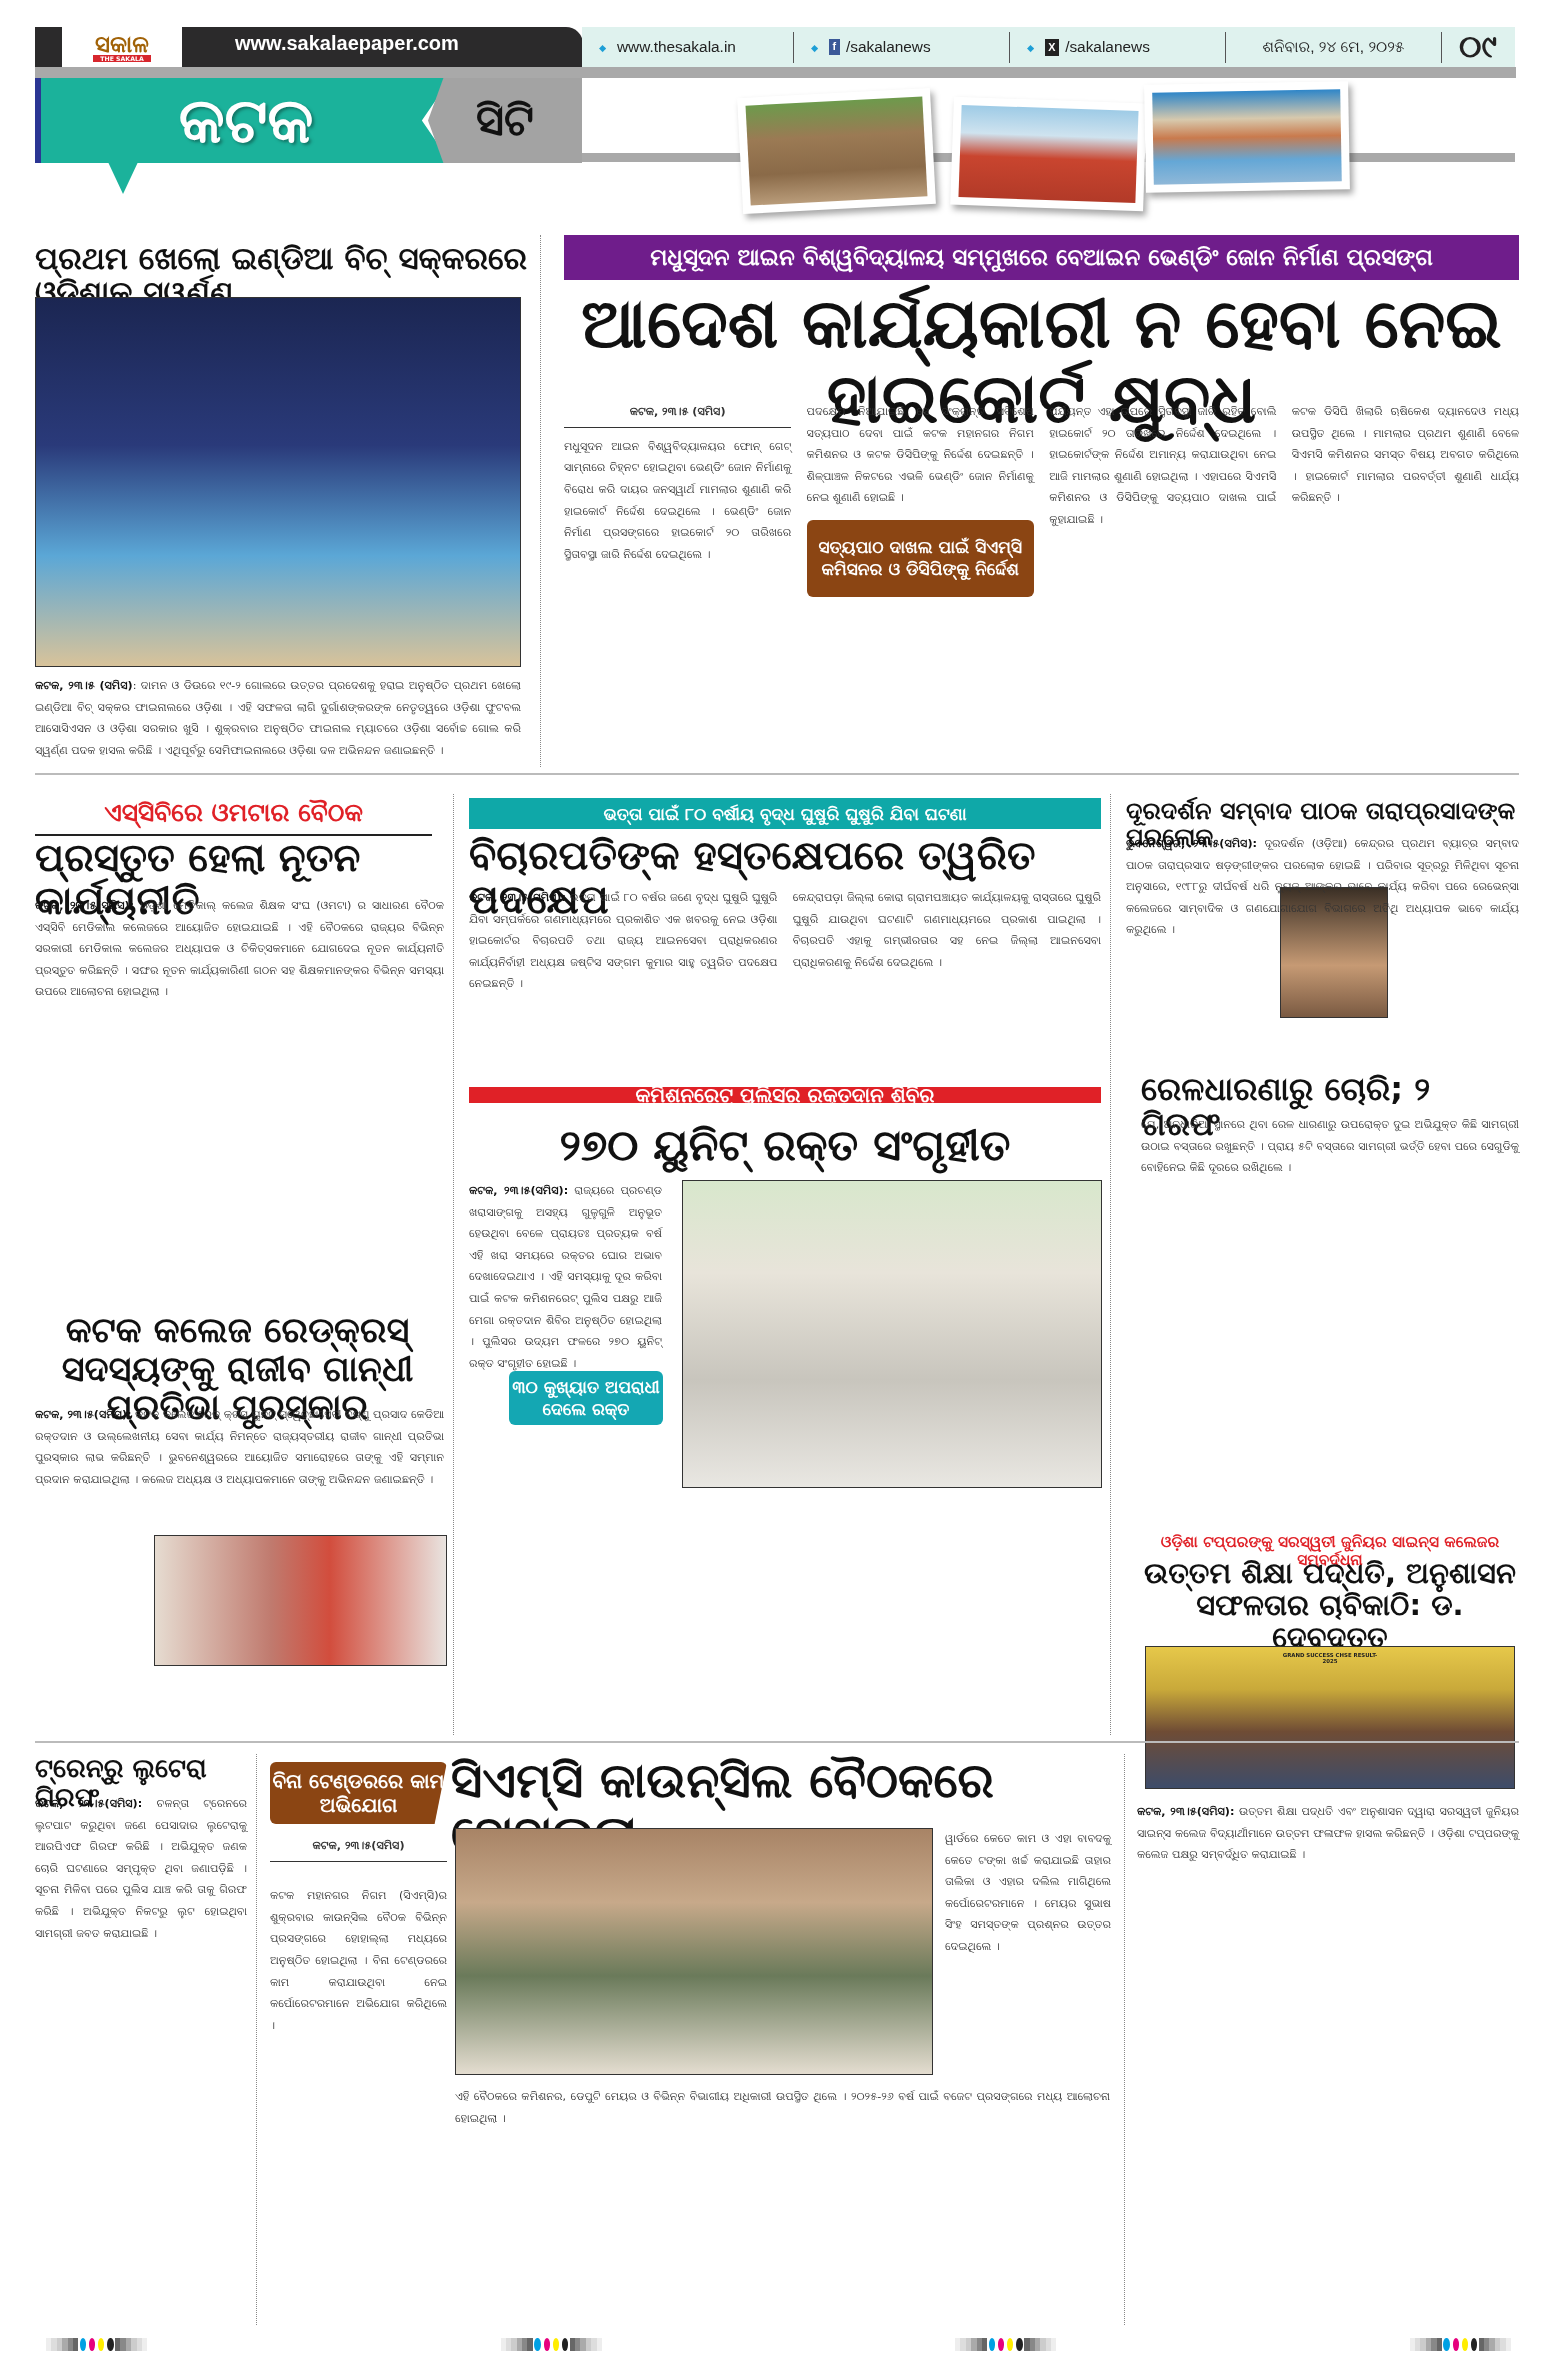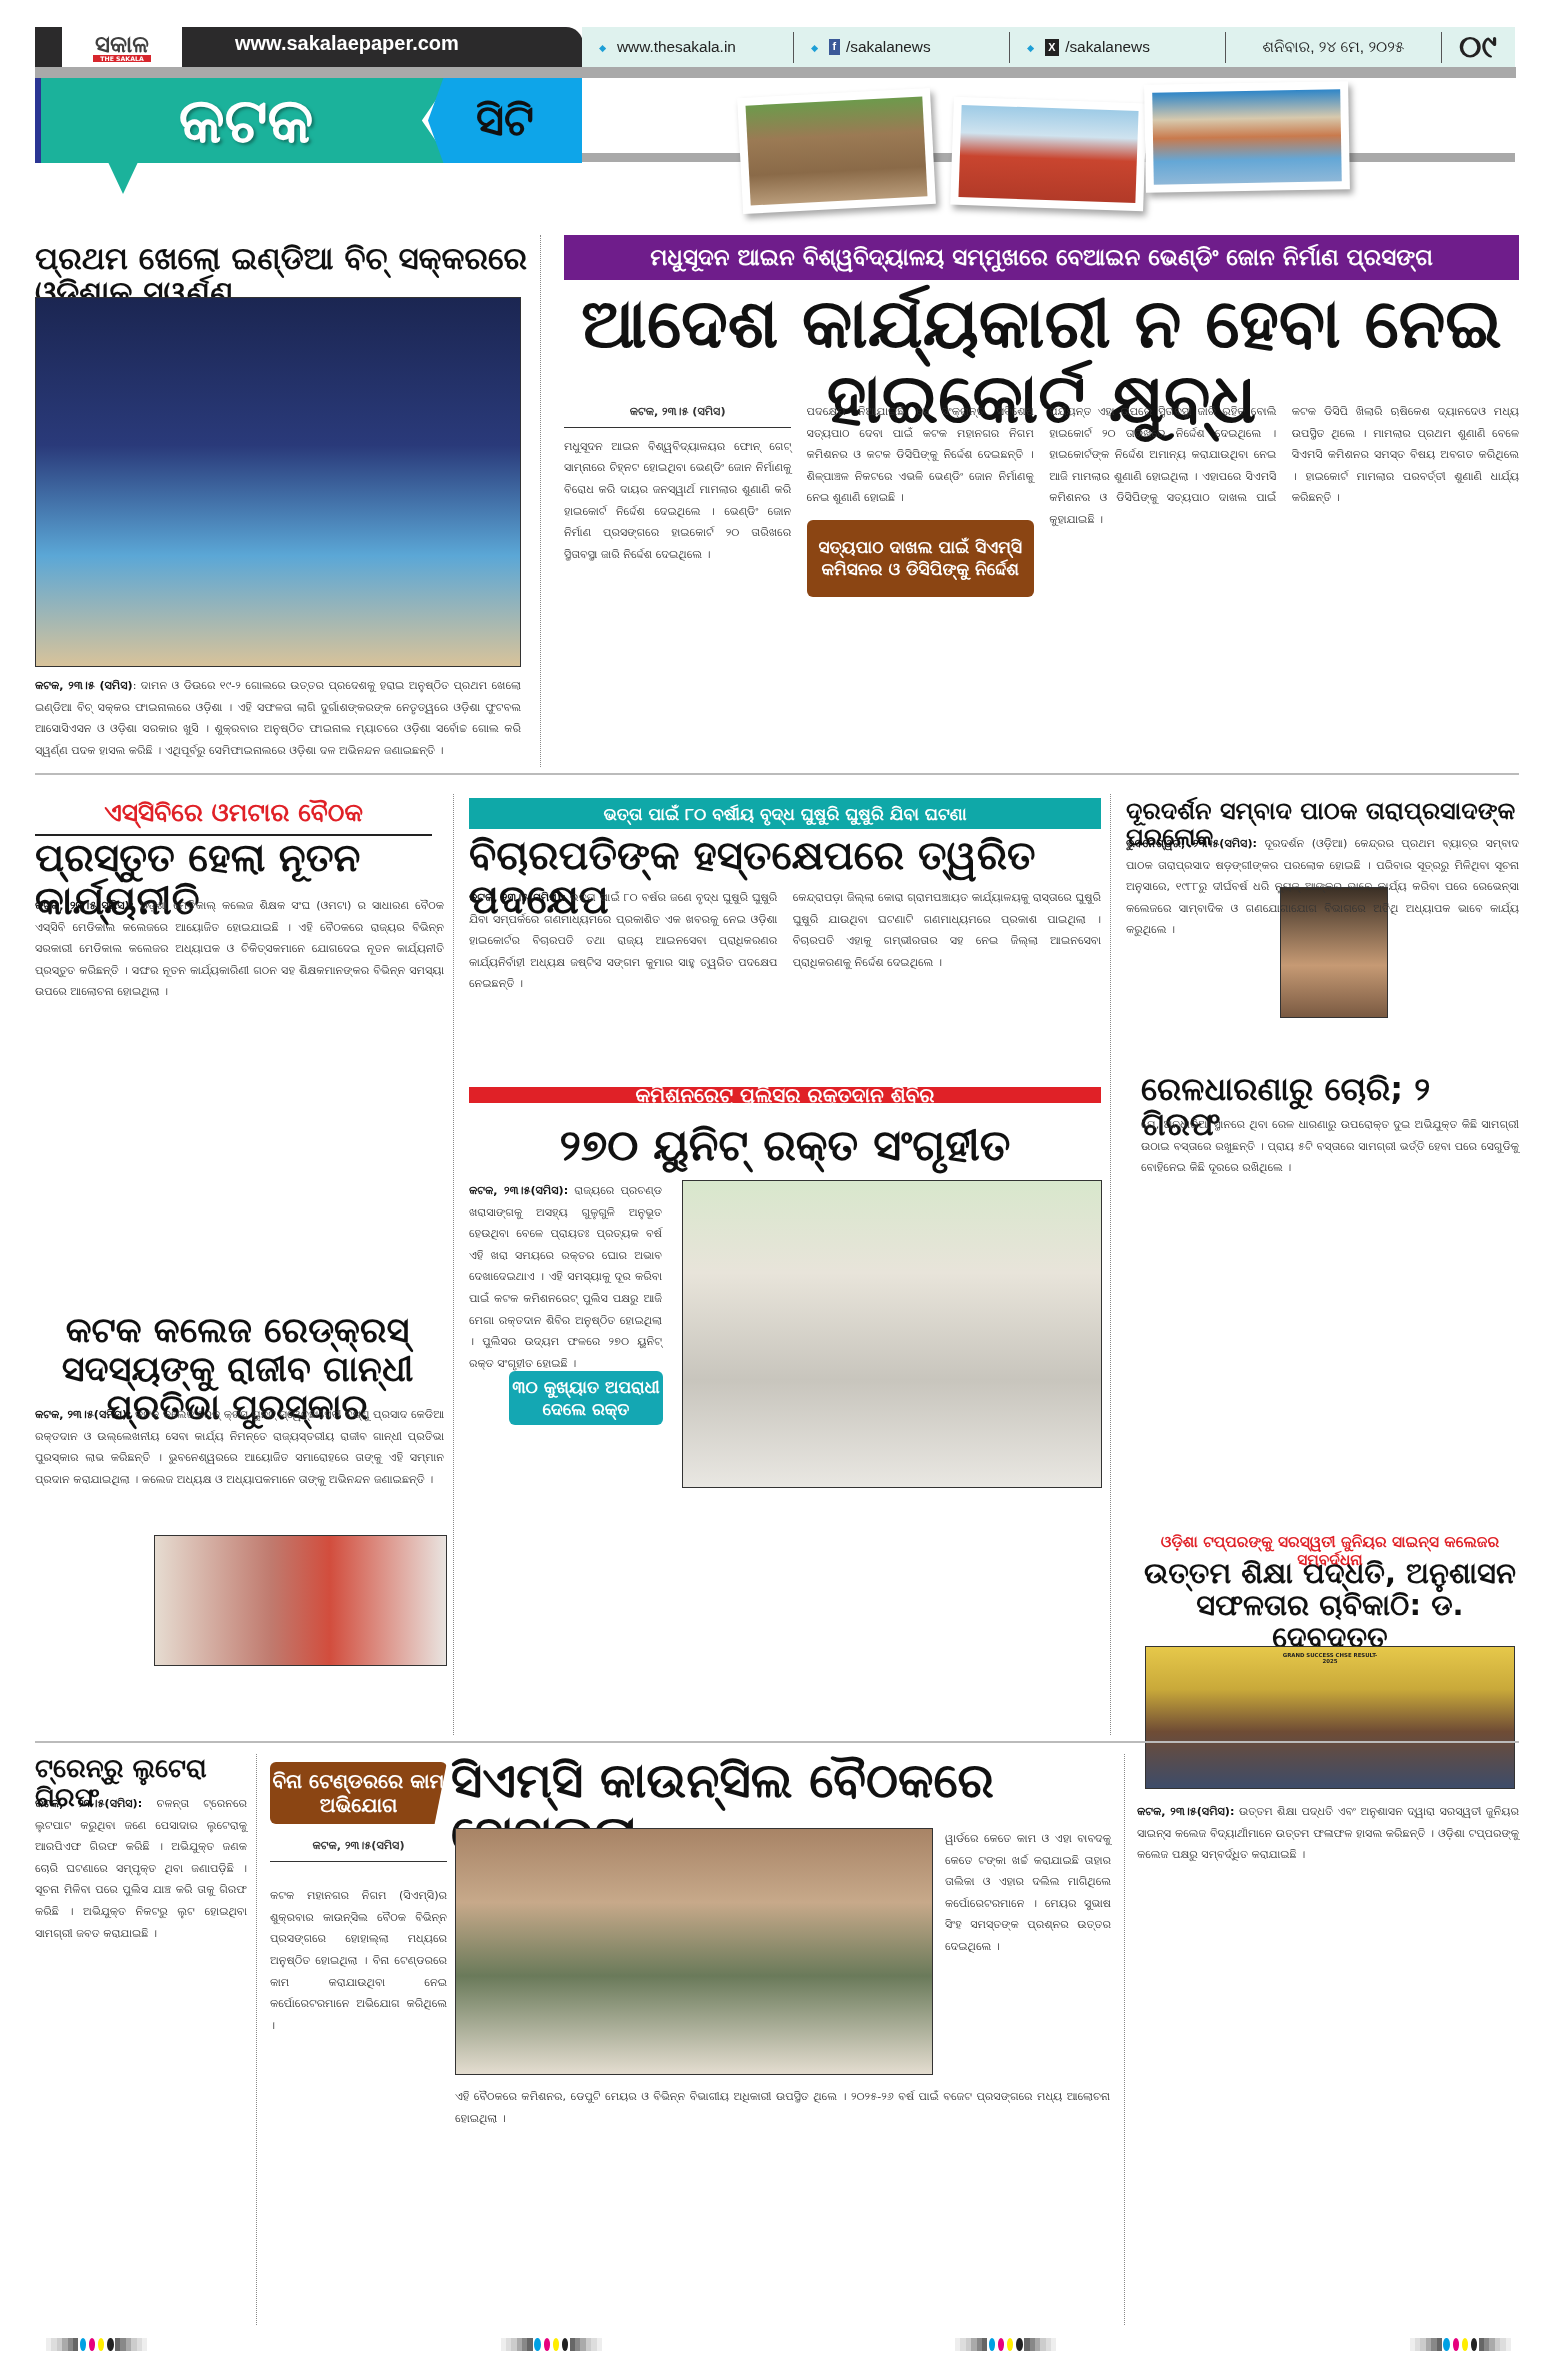--- a/index.html
+++ b/index.html
@@ -1,36 +1,36 @@
 <!DOCTYPE html>
 <html style="font-size:12.3px"><head>
 <meta charset="utf-8">
 <style>
   * { box-sizing: border-box; margin: 0; padding: 0; }
   body { width: 1548px; height: 2377px; background: #fff; font-family: "DejaVu Sans", sans-serif; color: #222; position: relative; overflow: hidden; }
   .abs { position: absolute; }
   
   .mast-dark { left: 35px; top: 27px; width: 548px; height: 40px; background: #2b2a2b; border-radius: 0 17px 0 0; }
   .logo { left: 62px; top: 27px; width: 120px; height: 40px; background: #fff; display:flex; flex-direction:column; align-items:center; justify-content:center; }
-  .logo .l1 { font-family: "DejaVu Serif", serif; font-weight: bold; font-size: 23px; color:#404040; line-height: 23px; }
+  .logo .l1 { font-family: "DejaVu Serif", serif; font-weight: bold; font-size: 23px; color:#a16207; line-height: 23px; }
   .logo .l2 { background:#d7262d; color:#fff; font-size:6.2px; font-weight:bold; padding:0 7.7px; margin-top:0.8px; }
   .site-url { left: 235px; top: 32px; color: #fff; font-family: "Liberation Sans", sans-serif; font-weight: bold; font-size: 20px; }
   .mast-light { left: 582px; top: 27px; width: 933px; height: 40px; background: #dff2ee; display:flex; align-items:center; }
   .mast-light .cell { display:flex; align-items:center; height:31px; padding: 0 17px; border-right: 1.5px solid #555; font-family:"Liberation Sans", sans-serif; font-size: 15.4px; color:#222; }
   .mast-light .cell:last-child { border-right: none; }
   .bullet { color:#1d9fd6; font-size:9.3px; margin-right:10.8px; }
   .fb-ico { display:inline-block; width:10.8px; height:15.4px; background:#3b5998; color:#fff; font-size:10.8px; font-weight:bold; text-align:center; line-height:15.4px; margin-right:6.2px; }
   .x-ico { display:inline-block; width:14px; height:17px; background:#222; color:#fff; font-size:10.8px; font-weight:bold; text-align:center; line-height:17px; margin-right:6.2px; }
   .page-no { font-size: 31px !important; font-weight: bold; }
   .grey-bar { left:35px; top:67px; width:1481px; height:10.8px; background:#a9a9a9; }
   .grey-bar2 { left:582px; top:153px; width:933px; height:9.3px; background:#a9a9a9; }
   .sec-main { left:35px; top:78px; width:416px; height:85px; background:#1bb29b; border-left:6.2px solid #2b3694; display:flex; align-items:center; justify-content:center; clip-path: polygon(0 0, 100% 0, 93% 50%, 100% 100%, 0 100%); }
   .sec-main span { color:#fff; font-size: 62px; font-weight: bold; text-shadow: 2.3px 2.3px 3.1px rgba(0,0,0,.35); }
   .sec-tail { left: 108px; top: 162px; width:0; height:0; border-left:15.4px solid transparent; border-right:15.4px solid transparent; border-top:32px solid #1bb29b; }
-  .sec-sub { left:428px; top:78px; width:154px; height:85px; background:#0ea5e9; clip-path: polygon(10% 0, 100% 0, 100% 100%, 10% 100%, 0 50%); display:flex; align-items:center; justify-content:center; }
+  .sec-sub { left:428px; top:78px; width:154px; height:85px; background:#a3a3a3; clip-path: polygon(10% 0, 100% 0, 100% 100%, 10% 100%, 0 50%); display:flex; align-items:center; justify-content:center; }
   .sec-sub span { font-size: 43px; font-weight:bold; color:#111; }
   .photo { background:#fff; padding:7.7px; box-shadow: 3.1px 4.6px 6.2px rgba(0,0,0,.35); }
   .photo .img { width:100%; height:100%; }
   
   .vrule { border-left: 1.5px dotted #888; }
   .hrule { border-top: 2.3px double #bbb; }
   .kicker-bar { color:#fff; font-weight:bold; display:flex; align-items:center; justify-content:center; }
   .hl { font-weight: bold; color:#111; line-height:1.1; }
   .body-text { font-size: 11.2px; line-height: 21.6px; color:#333; text-align: justify; }
   .body-text b { color:#111; }

